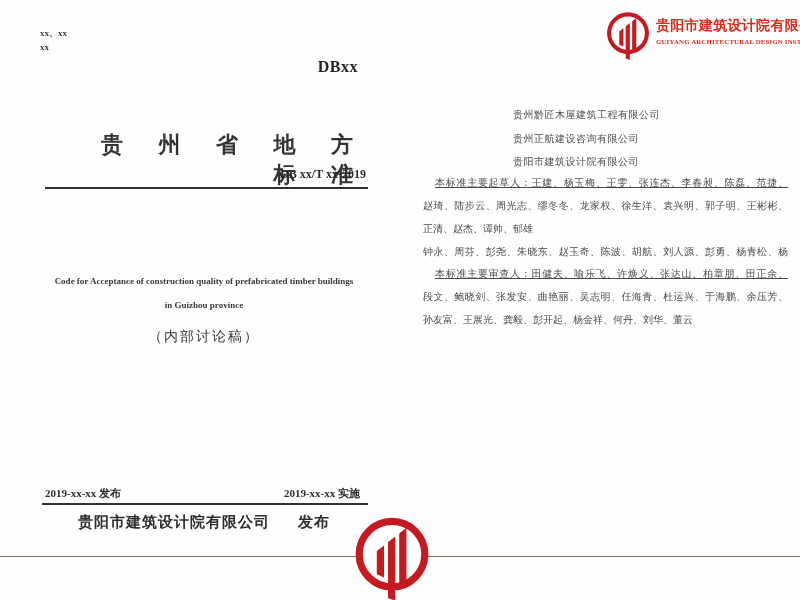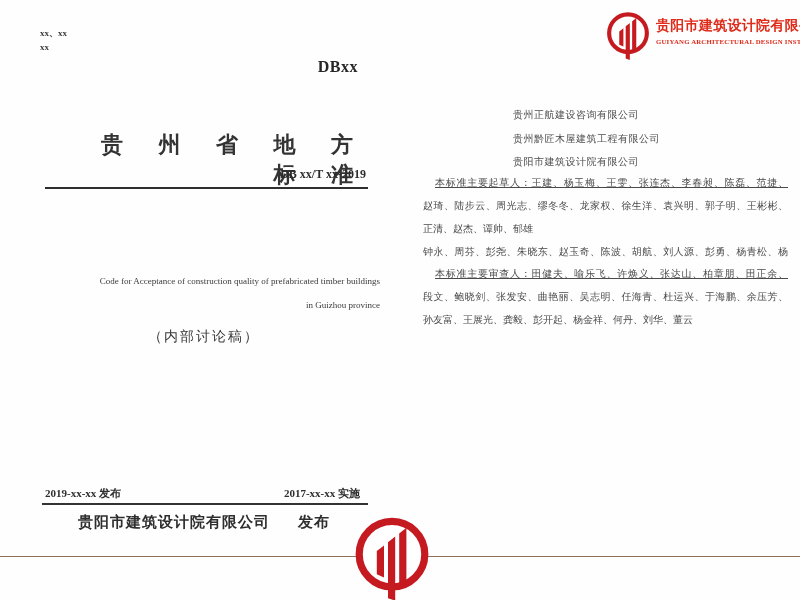--- a/index.html
+++ b/index.html
@@ -21,21 +21,21 @@
   }
 
   
   .left-page{position:absolute;left:40px;top:0;width:328px;height:448px;}
   .corner-note{position:absolute;left:0;top:26px;font-size:9px;font-weight:bold;line-height:14px;color:#3a3a3a;}
   .db-mark{position:absolute;right:10px;top:58px;font-size:16px;font-weight:bold;letter-spacing:.5px;color:#262626;}
   .std-category{position:absolute;left:0;right:0;top:130px;text-align:right;font-size:22px;font-weight:bold;letter-spacing:15px;text-indent:15px;color:#333;}
   .std-number{position:absolute;right:2px;top:167px;font-size:12px;font-weight:bold;color:#2c2c2c;margin-left:48px;}
   .header-rule{position:absolute;left:5px;right:0;top:187px;height:2px;background:#2e2e2e;}
   .title-cn{position:absolute;left:0;right:0;top:224px;text-align:center;font-size:15px;font-weight:bold;letter-spacing:.5px;color:#303030;}
-  .title-en{position:absolute;left:-12px;right:-12px;text-align:right;font-size:9px;font-weight:normal;color:#3a3a3a;}
+  .title-en{position:absolute;left:-12px;right:-12px;text-align:center;font-size:9px;font-weight:bold;color:#3a3a3a;}
   .title-en.l1{top:276px;}
   .title-en.l2{top:300px;}
   .draft-note{position:absolute;left:0;right:0;top:328px;text-align:center;font-size:14px;letter-spacing:2px;color:#383838;}
   .dates-row{position:absolute;left:5px;right:8px;top:486px;font-size:11px;font-weight:bold;color:#2f2f2f;}
   .issue-date{float:left;}
   .impl-date{float:right;}
   .dates-rule{position:absolute;left:2px;right:0;top:503px;height:2px;background:#333;}
   .issuer-line{position:absolute;left:0;right:0;top:513px;text-align:center;font-size:15px;font-weight:bold;letter-spacing:1px;color:#2e2e2e;}
   .issuer-gap{display:inline-block;width:28px;}
 
@@ -80,21 +80,21 @@
     <div class="header-rule"></div>
 
 
     <div class="title-en l1">Code for Acceptance of construction quality of prefabricated timber buildings</div>
     <div class="title-en l2">in Guizhou province</div>
 
     <div class="draft-note">（内部讨论稿）</div>
 
     <div class="dates-row">
       <span class="issue-date">2019-xx-xx 发布</span>
-      <span class="impl-date">2017-xx-xx 实施</span>
+      <span class="impl-date">2019-xx-xx 实施</span>
     </div>
     <div class="dates-rule"></div>
 
     <div class="issuer-line">
       <span>贵阳市建筑设计院有限公司</span><span class="issuer-gap"></span><span>发布</span>
     </div>
 
   </section>
 
   <section class="right-page">
@@ -106,22 +106,22 @@
         <polygon points="45,35 54,28 54,108 45,105" fill="#c41a20"></polygon>
         <polygon points="59,24 68,17 68,86 59,89" fill="#c41a20"></polygon>
       </svg>
       <div class="org-logo-text">
         <div class="org-name-cn">贵阳市建筑设计院有限公司</div>
         <div class="org-name-en">GUIYANG ARCHITECTURAL DESIGN INSTITUTE CO.,LTD</div>
       </div>
     </div>
 
     <div class="company-list">
+      <div>贵州黔匠木屋建筑工程有限公司</div>
       <div>贵州正航建设咨询有限公司</div>
-      <div>贵州黔匠木屋建筑工程有限公司</div>
       <div>贵阳市建筑设计院有限公司</div>
     </div>
 
     <div class="para drafters">
       <div class="para-line first">本标准主要起草人：王建、杨玉梅、王雯、张连杰、李春昶、陈磊、范捷、</div>
       <div class="para-line">赵琦、陆步云、周光志、缪冬冬、龙家权、徐生洋、袁兴明、郭子明、王彬彬、</div>
       <div class="para-line last">正清、赵杰、谭帅、郁雄</div>
       <div class="para-line">钟永、周芬、彭尧、朱晓东、赵玉奇、陈波、胡航、刘人源、彭勇、杨青松、杨</div>
     </div>
 

